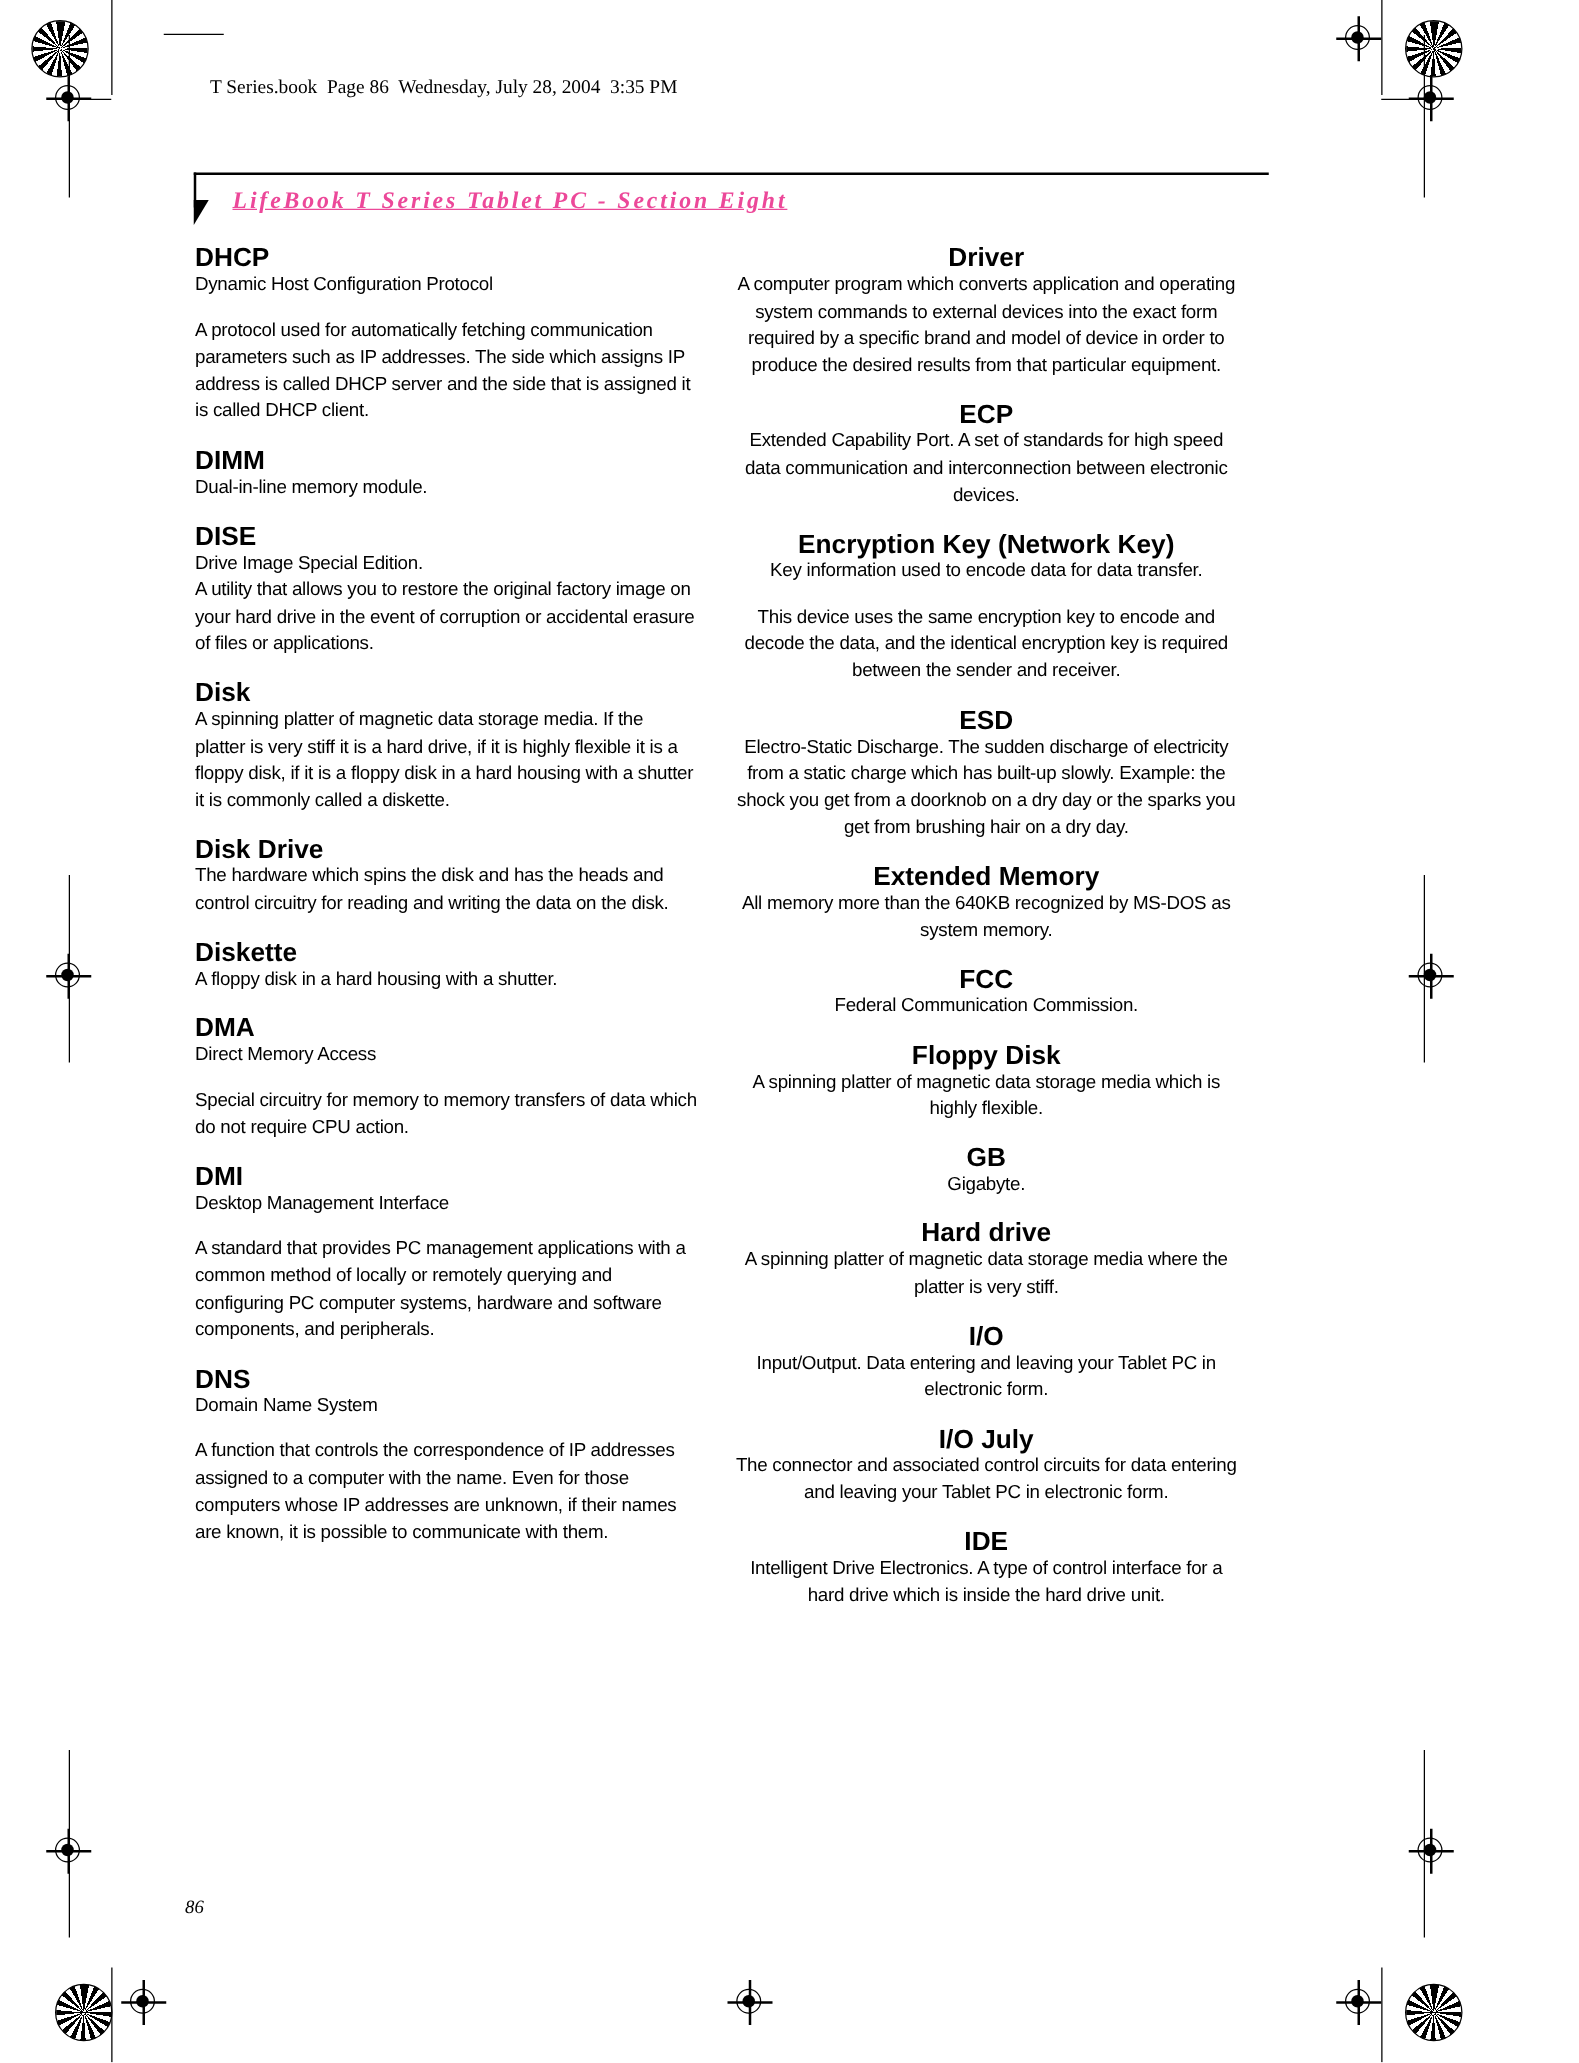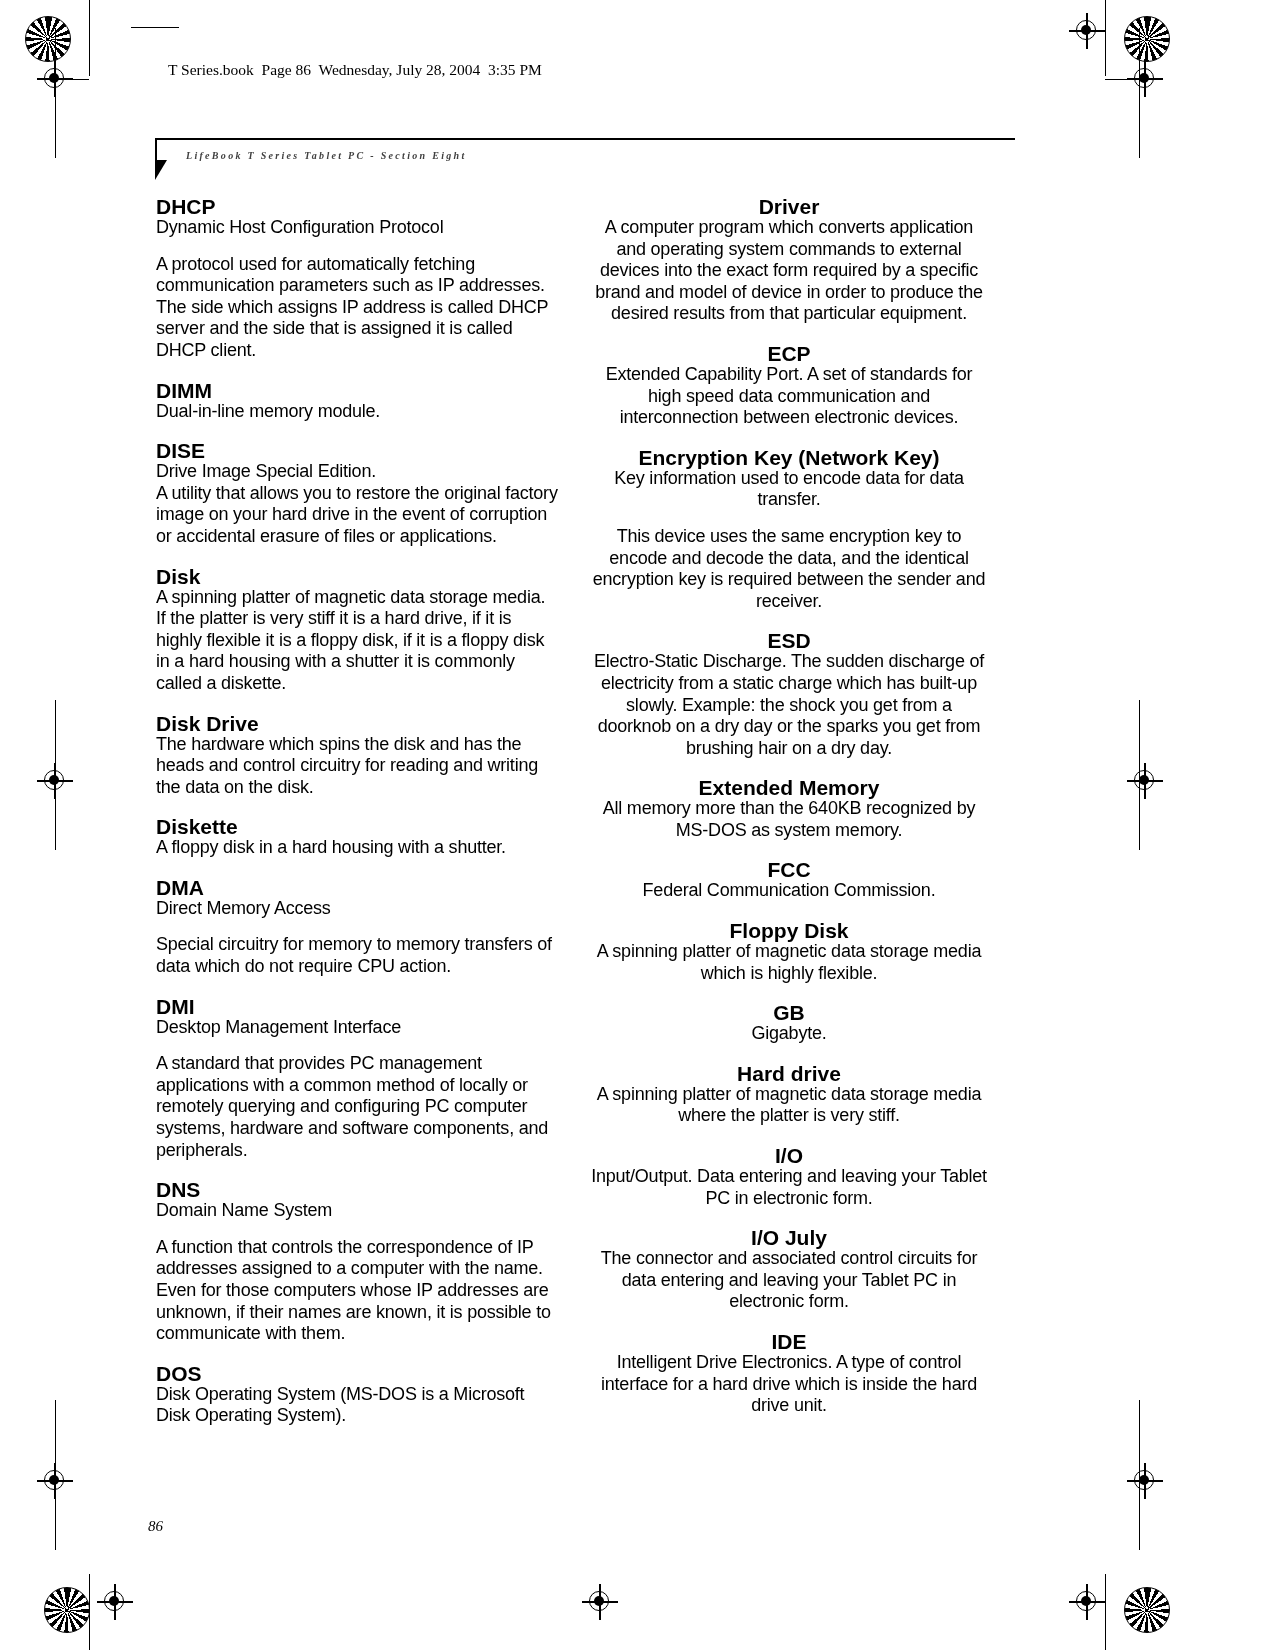--- a/index.html
+++ b/index.html
@@ -115,24 +115,25 @@
     border-left: 12px solid #000;
     border-bottom: 20px solid transparent;
   }
   .running-head {
     position: absolute;
     left: 186px;
     top: 150px;
     font-family: "Liberation Serif", serif;
     font-style: italic;
     font-weight: bold;
-    font-size: 10px;
+    font-size: 19px;
     letter-spacing: 2.3px;
-    color: #404040;
+    color: #ec4899;
     white-space: nowrap;
+    text-decoration: underline;
   }
 
   
   .col {
     position: absolute;
     top: 196px;
     width: 402px;
   }
   .col-left  { left: 156px; }
   .col-right { left: 588px; text-align: center; }
@@ -141,21 +142,21 @@
   .term {
     font-family: "Liberation Sans", sans-serif;
     font-weight: bold;
     font-size: 21px;
     line-height: 21px;
     color: #000;
     margin: 0;
   }
   .def {
     font-family: "Liberation Sans", sans-serif;
-    font-size: 18px;
+    font-size: 15px;
     line-height: 21.6px;
     color: #000;
     margin: 0;
     letter-spacing: -0.22px;
   }
   .gap-sm { height: 0px; }
   .gap-par { height: 15px; }
   .gap-entry { height: 18px; }
 
   
@@ -310,24 +311,20 @@
         <div class="def">A standard that provides PC management applications with a common method of locally or remotely querying and configuring PC computer systems, hardware and software components, and peripherals.</div>
       </div>
       <div class="gap-entry"></div>
       <div class="entry">
         <div class="term">DNS</div>
         <div class="def">Domain Name System</div>
         <div class="gap-par"></div>
         <div class="def">A function that controls the correspondence of IP addresses assigned to a computer with the name. Even for those computers whose IP addresses are unknown, if their names are known, it is possible to communicate with them.</div>
       </div>
       <div class="gap-entry"></div>
-      <div class="entry">
-        <div class="term">DOS</div>
-        <div class="def">Disk Operating System (MS-DOS is a Microsoft Disk Operating System).</div>
-      </div>
     </div>
   <div class="col col-right" id="col-right">
       <div class="entry">
         <div class="term">Driver</div>
         <div class="def">A computer program which converts application and operating system commands to external devices into the exact form required by a specific brand and model of device in order to produce the desired results from that particular equipment.</div>
       </div>
       <div class="gap-entry"></div>
       <div class="entry">
         <div class="term">ECP</div>
         <div class="def">Extended Capability Port. A set of standards for high speed data communication and interconnection between electronic devices.</div>

